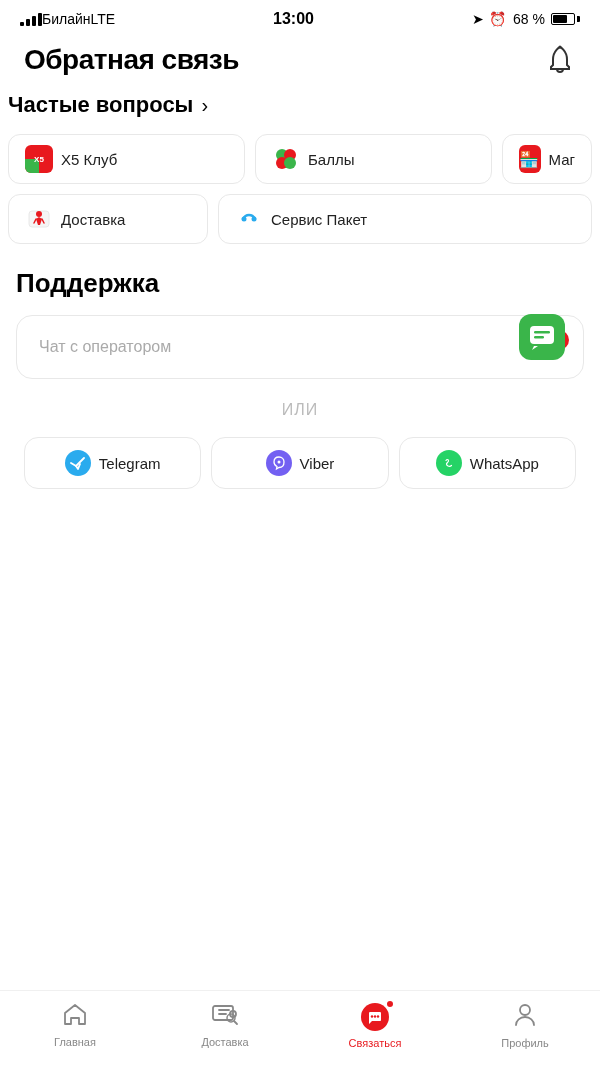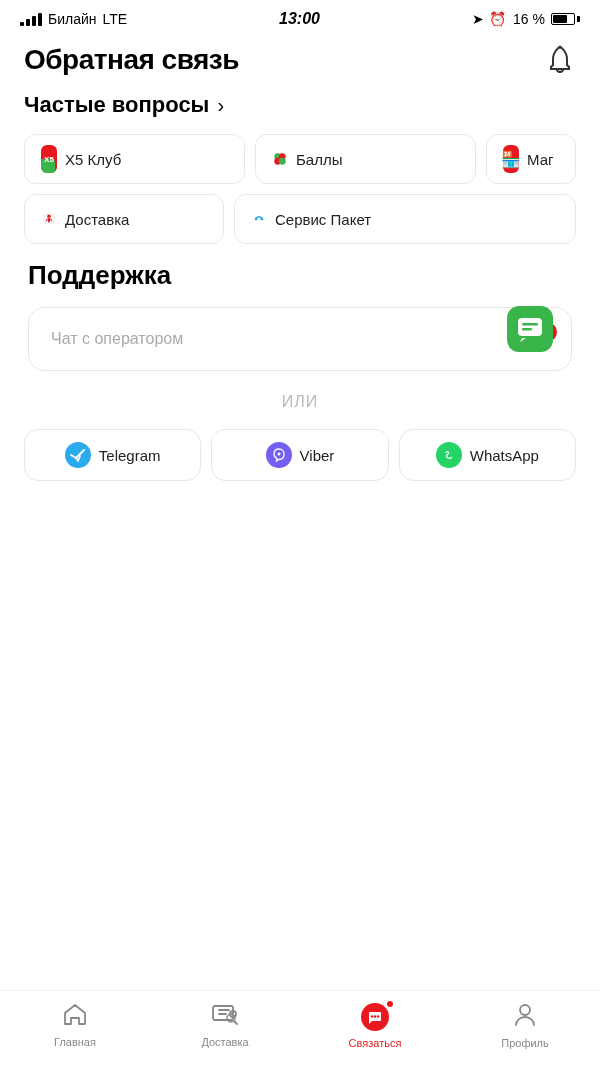--- a/index.html
+++ b/index.html
@@ -16,21 +16,21 @@
     
     .status-bar {
       display: flex;
       justify-content: space-between;
       align-items: center;
       padding: 10px 20px 6px 20px;
       font-size: 14px;
       font-weight: 500;
       color: #000;
     }
-    .status-left { display: flex; align-items: center; gap: 6px; }
+    .status-left { display: flex; align-items: center; }
     .status-right { display: flex; align-items: center; gap: 6px; }
     .signal-bars { display: flex; align-items: flex-end; gap: 2px; }
     .signal-bars span {
       display: inline-block;
       width: 4px;
       background: #000;
       border-radius: 1px;
     }
     .battery-icon {
       display: inline-flex;
@@ -71,21 +71,21 @@
       color: #000;
       letter-spacing: -0.5px;
     }
     .bell-icon {
       width: 32px; height: 32px;
       display: flex; align-items: center; justify-content: center;
     }
 
     
     .section {
-      padding: 0 24px;
+      padding: 0 8px;
       margin-bottom: 12px;
     }
     .section-title {
       font-size: 22px;
       font-weight: 700;
       color: #000;
       display: flex;
       align-items: center;
       gap: 8px;
       margin-bottom: 16px;
@@ -128,30 +128,30 @@
       border-radius: 12px;
       padding: 10px 16px;
       font-size: 15px;
       font-weight: 500;
       color: #222;
       cursor: pointer;
       white-space: nowrap;
       flex: 1;
     }
     .cat-icon {
-      width: 16px; height: 28px;
+      width: 28px; height: 28px;
       border-radius: 6px;
       display: flex; align-items: center; justify-content: center;
       font-size: 18px;
     }
 
     
     .support-section {
-      padding: 0 28px;
-      margin-top: 16px;
+      padding: 0 16px;
+      margin-top: 24px;
     }
     .support-title {
       font-size: 26px;
       font-weight: 800;
       color: #000;
       margin-bottom: 16px;
     }
 
     
     .chat-card {
@@ -284,25 +284,25 @@
   <div class="status-left">
     <div class="signal-bars">
       <span style="height:4px"></span>
       <span style="height:7px"></span>
       <span style="height:10px"></span>
       <span style="height:13px"></span>
     </div>
     <span>Билайн</span>
     <span>LTE</span>
   </div>
-  <span style="font-size:16px;font-weight:600;font-style:italic;">13:00</span>
+  <span style="font-size:16px;font-weight:600;">13:00</span>
   <div class="status-right">
     <span>➤</span>
     <span>⏰</span>
-    <span>16 %</span>
+    <span>68 %</span>
     <div class="battery-icon">
       <div class="battery-body">
         <div class="battery-fill"></div>
       </div>
       <div class="battery-tip"></div>
     </div>
   </div>
 </div>
 
 <div class="header">

